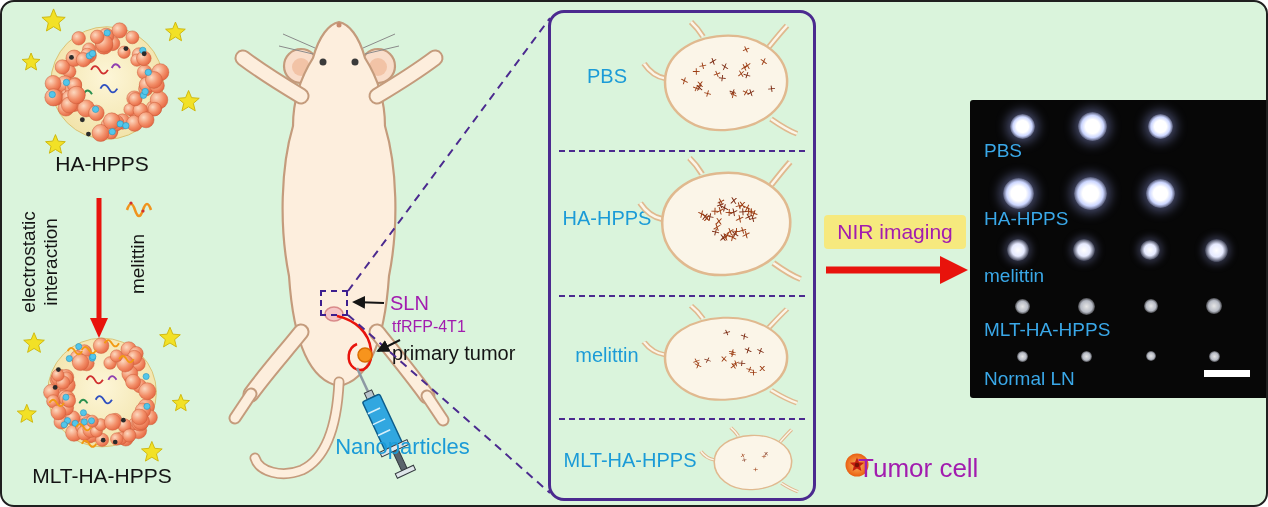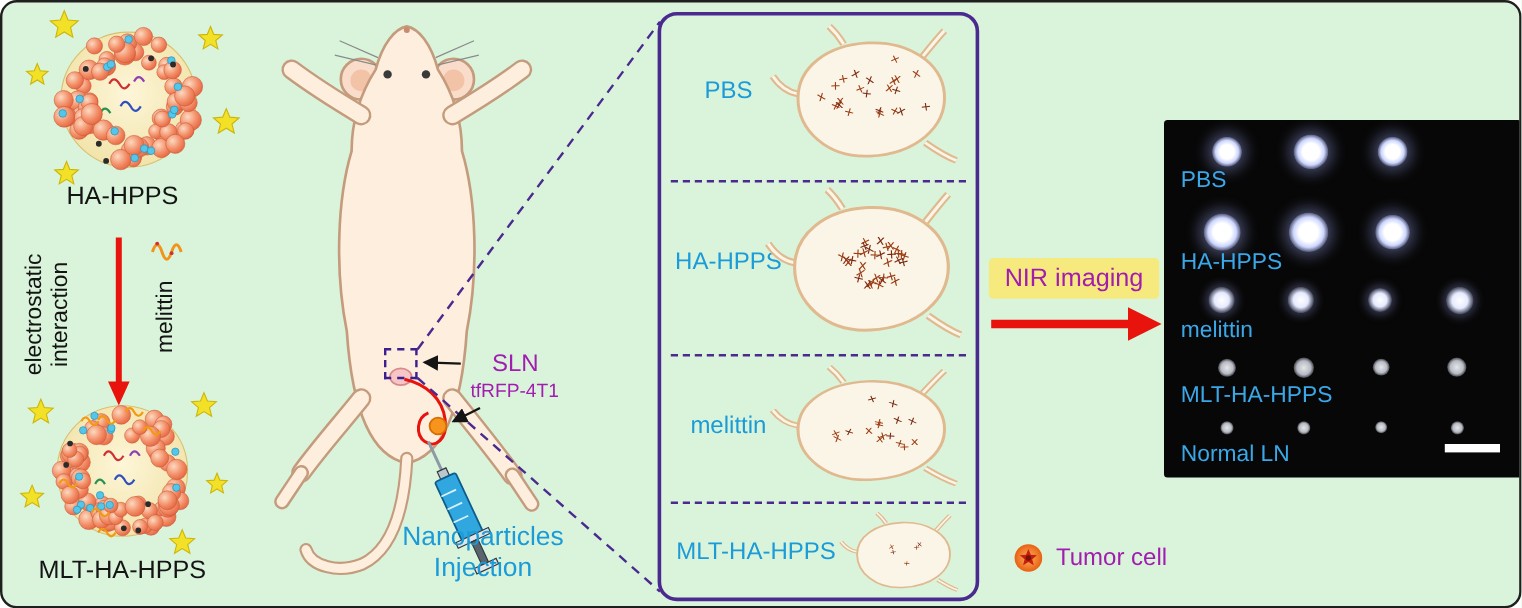--- a/index.html
+++ b/index.html
@@ -19,21 +19,21 @@
   #ha-label{left:25px;top:150px;width:150px}
   #mlt-label{left:5px;top:462px;width:190px}
   #process-label{left:-40px;top:236px;width:160px;height:48px;font-size:19px}
   #ligand-label{left:87px;top:250px;width:100px;height:24px;font-size:19px}
   #melittin-icon{left:122px;top:192px;width:30px;height:24px}
 
   
   #mouse{left:195px;top:12px;width:285px;height:470px}
   #sln-box{left:318px;top:288px;width:28px;height:26px;border:2px dashed #3d1f8f}
   #syringe{left:300px;top:352px;width:120px;height:140px}
-  #sln-label{left:408px;top:290px;font-size:20px}
+  #sln-label{left:388px;top:290px;font-size:20px}
   #cellline-label{left:390px;top:316px;font-size:16px}
   #ptumor-label{left:390px;top:340px;font-size:20px;color:#141414}
   #inject-label{left:308px;top:432px;width:185px;font-size:22px;text-align:center;line-height:26px}
 
   
   #ln-panel{left:546px;top:8px;width:268px;height:491px;border:3px solid #4b2a8f;border-radius:16px}
   .sep{position:absolute;left:8px;right:8px;border-top:2px dashed #4b2a8f}
   .row-label{position:absolute;left:8px;width:96px;font-size:20px;text-align:center}
   #ln-row3-label{left:4px;width:150px}
   .node-svg{position:absolute}
@@ -47,21 +47,21 @@
   .blob{position:absolute;border-radius:50%}
   .bright{background:radial-gradient(circle,#ffffff 0%,#ffffff 34%,#ccd6ff 54%,rgba(150,160,235,.35) 74%,transparent 80%);
           box-shadow:0 0 12px 3px rgba(165,175,255,.45)}
   .medium{background:radial-gradient(circle,#ffffff 0%,#e6eaff 40%,rgba(170,180,235,.35) 70%,transparent 78%);
           box-shadow:0 0 8px 2px rgba(160,170,240,.35)}
   .dim{background:radial-gradient(circle,#e6e6e6 0%,#b6bac4 48%,rgba(140,140,150,.3) 75%,transparent 82%)}
   #scale-bar{position:absolute;left:234px;top:270px;width:46px;height:7px;background:#ffffff}
 
   
   #legend-icon{left:840px;top:448px;width:30px;height:30px}
-  #legend-label{left:878px;top:452px;font-size:20px}
+  #legend-label{left:856px;top:452px;font-size:26px}
 
   .zoomline{stroke:#4b2a8f;stroke-width:2;stroke-dasharray:8 6;fill:none}
 </style>
 </head>
 <body>
 
 <div id="fig">
 
   <svg id="np-top" class="abs" viewBox="0 0 190 160">
     <defs>
@@ -353,23 +353,23 @@
       <line x1="-9.5" y1="58" x2="4" y2="58" stroke="#d8f0fa" stroke-width="1.5"></line>
       <line x1="-9.5" y1="70" x2="4" y2="70" stroke="#d8f0fa" stroke-width="1.5"></line>
       <rect x="-15" y="86" width="30" height="5" fill="#dfe6ea" stroke="#33393e" stroke-width="1"></rect>
       <rect x="-3" y="91" width="6" height="22" fill="#5a646c" stroke="#33393e" stroke-width="1"></rect>
       <rect x="-10" y="112" width="20" height="5" fill="#dfe6ea" stroke="#33393e" stroke-width="1"></rect>
     </g>
   </svg>
 
   <div id="sln-label" class="abs lbl red">SLN</div>
   <div id="cellline-label" class="abs lbl red">tfRFP-4T1</div>
+  <div id="ptumor-label" class="abs lbl">primary tumor</div>
   <div id="inject-label" class="abs blue">
     <div>Nanoparticles</div>
-    <div>Injection</div>
   </div>
 
   <div id="ln-panel" class="abs">
     <div class="sep" style="top:137px"></div>
     <div class="sep" style="top:282px"></div>
     <div class="sep" style="top:405px"></div>
 
     <div class="row-label blue" style="top:52px">PBS</div>
     <div class="row-label blue" style="top:194px">HA-HPPS</div>
     <div class="row-label blue" style="top:331px">melittin</div>

